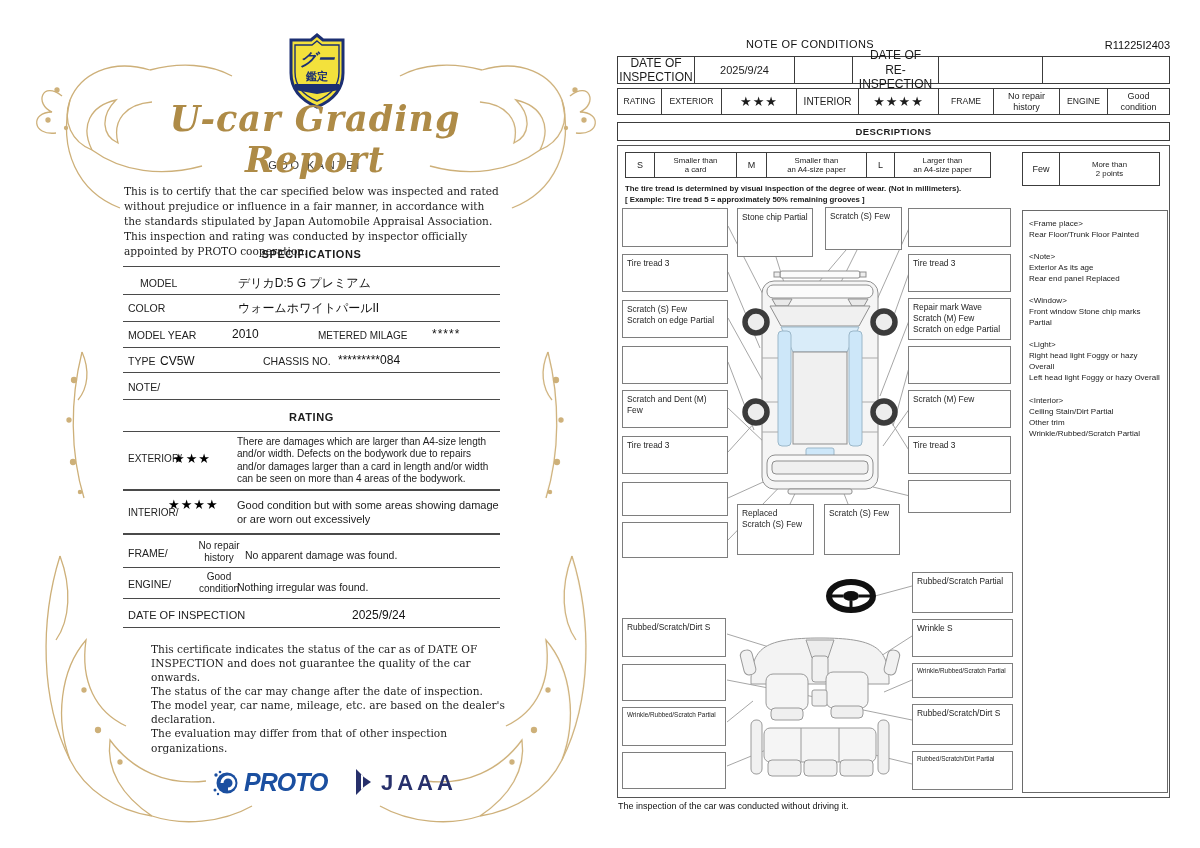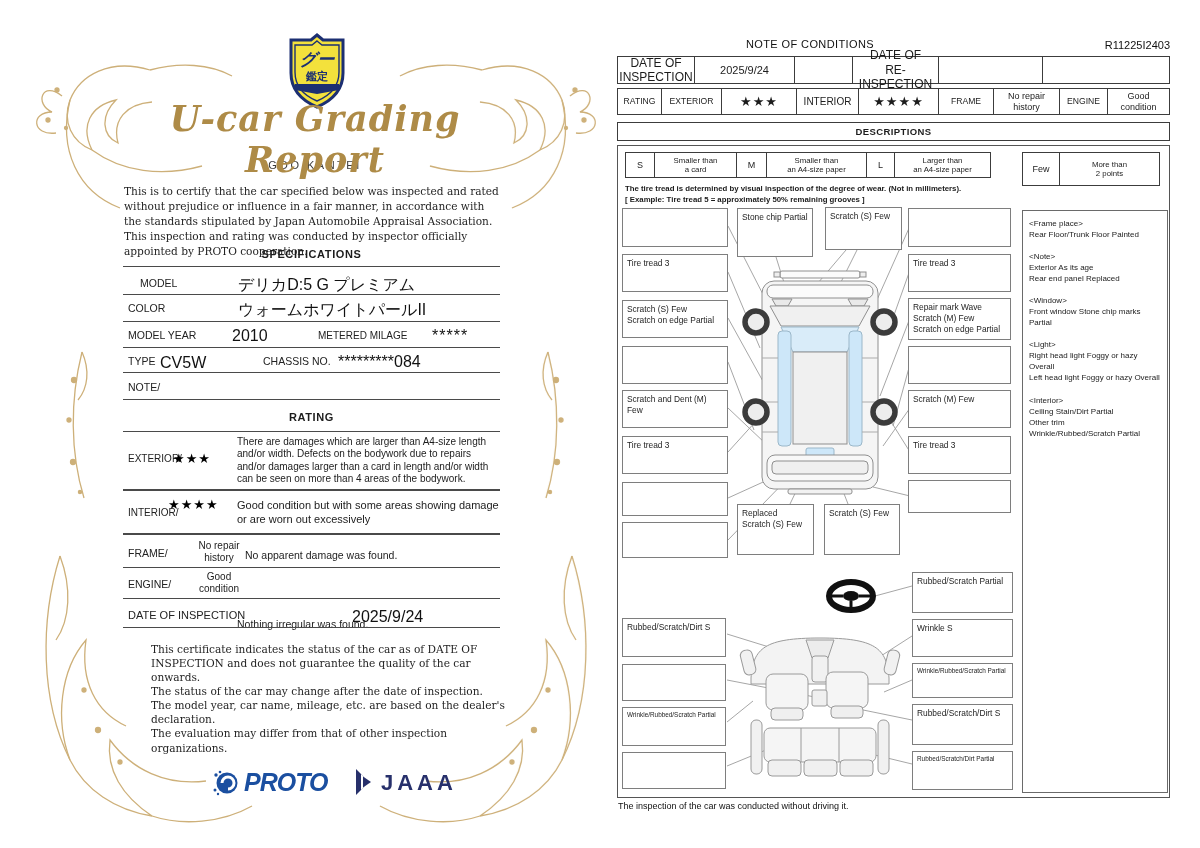--- a/index.html
+++ b/index.html
@@ -10,21 +10,21 @@
   
   .cert-title{font-family:"DejaVu Serif",serif;font-style:italic;font-weight:bold;
               font-size:35px;color:#ae8b47;text-align:center;letter-spacing:1px;}
   .cert-sub{font-size:11px;letter-spacing:2.5px;text-align:center;color:#3a3a3a;}
   .serif{font-family:"DejaVu Serif",serif;}
   .intro{font-size:10.6px;line-height:1.42;color:#1f1f1f;}
   .heading{font-size:11px;font-weight:bold;text-align:center;letter-spacing:.6px;}
   .hr{position:absolute;left:123px;width:377px;height:0;border-top:1px solid #4a4a4a;}
   .hr.b{border-top-width:2px;}
   .lab{font-size:10.5px;color:#222;}
-  .val{font-size:16px;color:#111;}
+  .val{font-size:12px;color:#111;}
   .stars{font-size:13px;letter-spacing:1px;color:#000;}
   .desc{font-size:10px;line-height:1.24;color:#1c1c1c;}
   .stack{font-size:10px;line-height:1.18;text-align:center;white-space:pre-line;}
   .disc{font-size:10.6px;line-height:1.33;white-space:pre-line;color:#1f1f1f;}
   .proto-word{font-size:25px;font-weight:bold;font-style:italic;color:#1b4fa0;letter-spacing:-1px;}
   .jaaa-word{font-size:22px;font-weight:bold;color:#27306b;letter-spacing:4px;}
   
   .rp-title{font-size:11px;letter-spacing:.4px;text-align:center;color:#111;}
   .rp-no{font-size:11px;text-align:right;color:#111;}
   .trow{position:absolute;display:flex;}
@@ -136,21 +136,21 @@
 
   <div class="abs lab" style="left:128px;top:547px;">FRAME/</div>
   <div class="abs stack" style="left:180px;top:540px;width:78px;">No repair
 history</div>
   <div class="abs desc" style="left:245px;top:549px;font-size:10.5px;">No apparent damage was found.</div>
   <div class="hr" style="top:567px;"></div>
 
   <div class="abs lab" style="left:128px;top:578px;">ENGINE/</div>
   <div class="abs stack" style="left:180px;top:571px;width:78px;">Good
 condition</div>
-  <div class="abs desc" style="left:237px;top:581px;font-size:10.5px;margin-top:37px;">Nothing irregular was found.</div>
+  <div class="abs desc" style="left:237px;top:581px;font-size:10.5px;">Nothing irregular was found.</div>
   <div class="hr" style="top:598px;"></div>
 
   <div class="abs lab" style="left:128px;top:609px;font-size:11px;">DATE OF INSPECTION</div>
   <div class="abs val" style="left:352px;top:608px;">2025/9/24</div>
   <div class="hr" style="top:627px;"></div>
 
   <div class="abs disc serif" style="left:151px;top:642px;width:356px;">This certificate indicates the status of the car as of DATE OF
 INSPECTION and does not guarantee the quality of the car onwards.
 The status of the car may change after the date of inspection.
 The model year, car name, mileage, etc. are based on the dealer's

